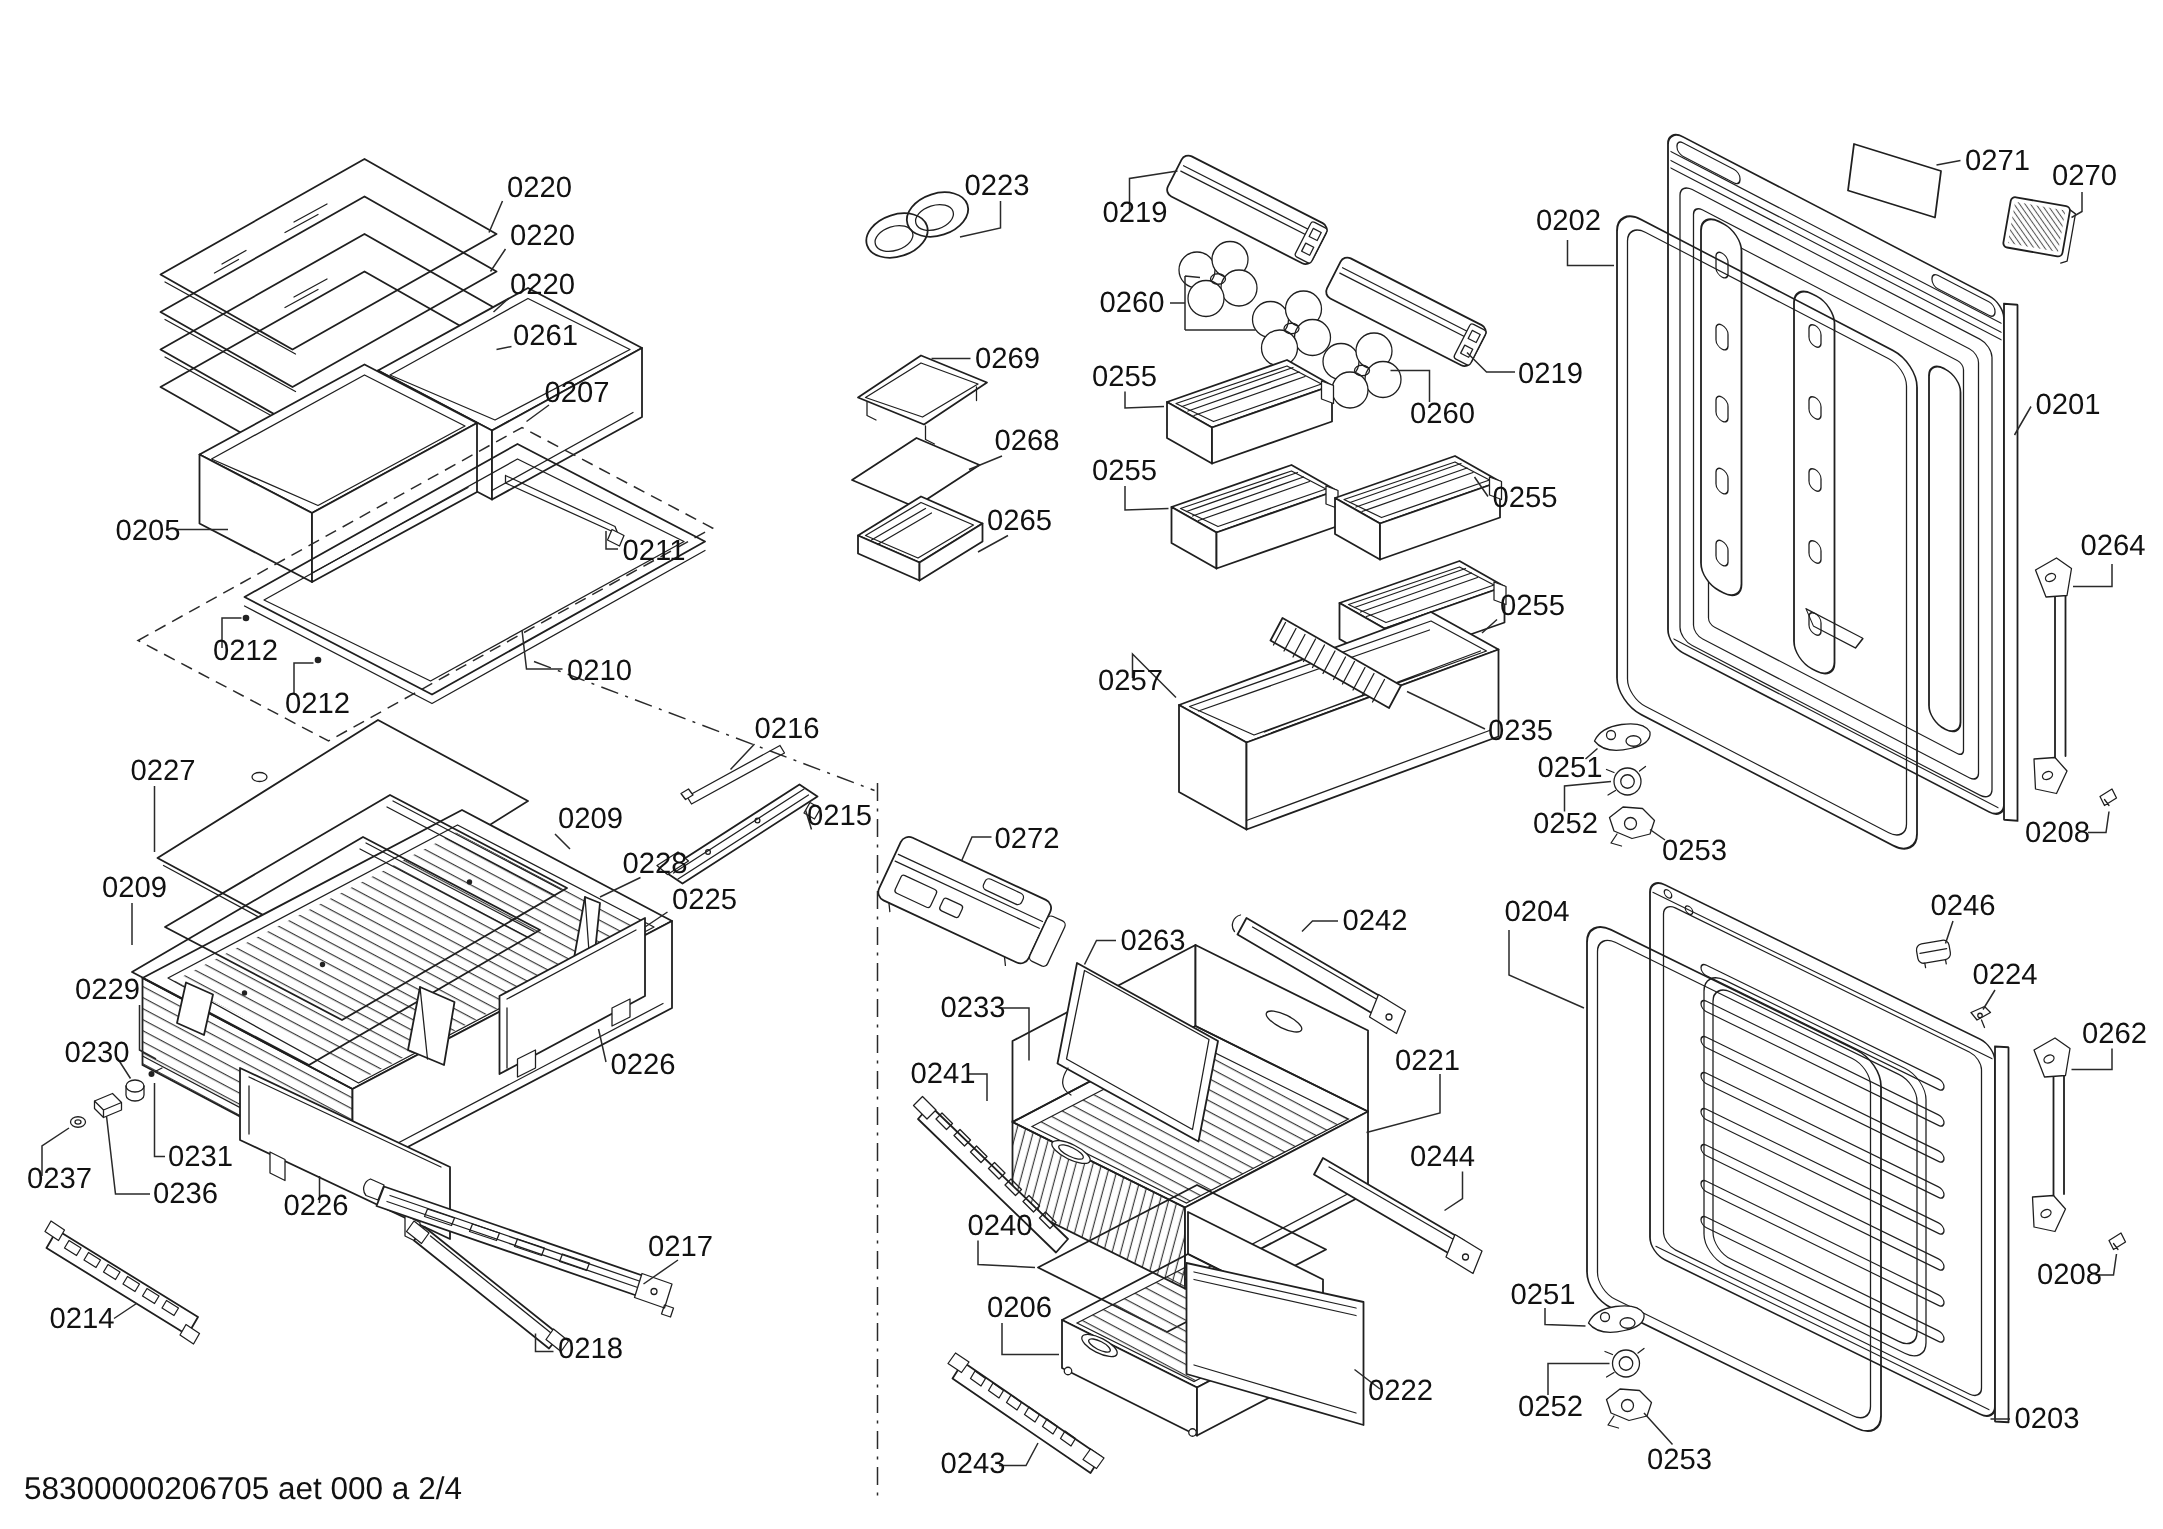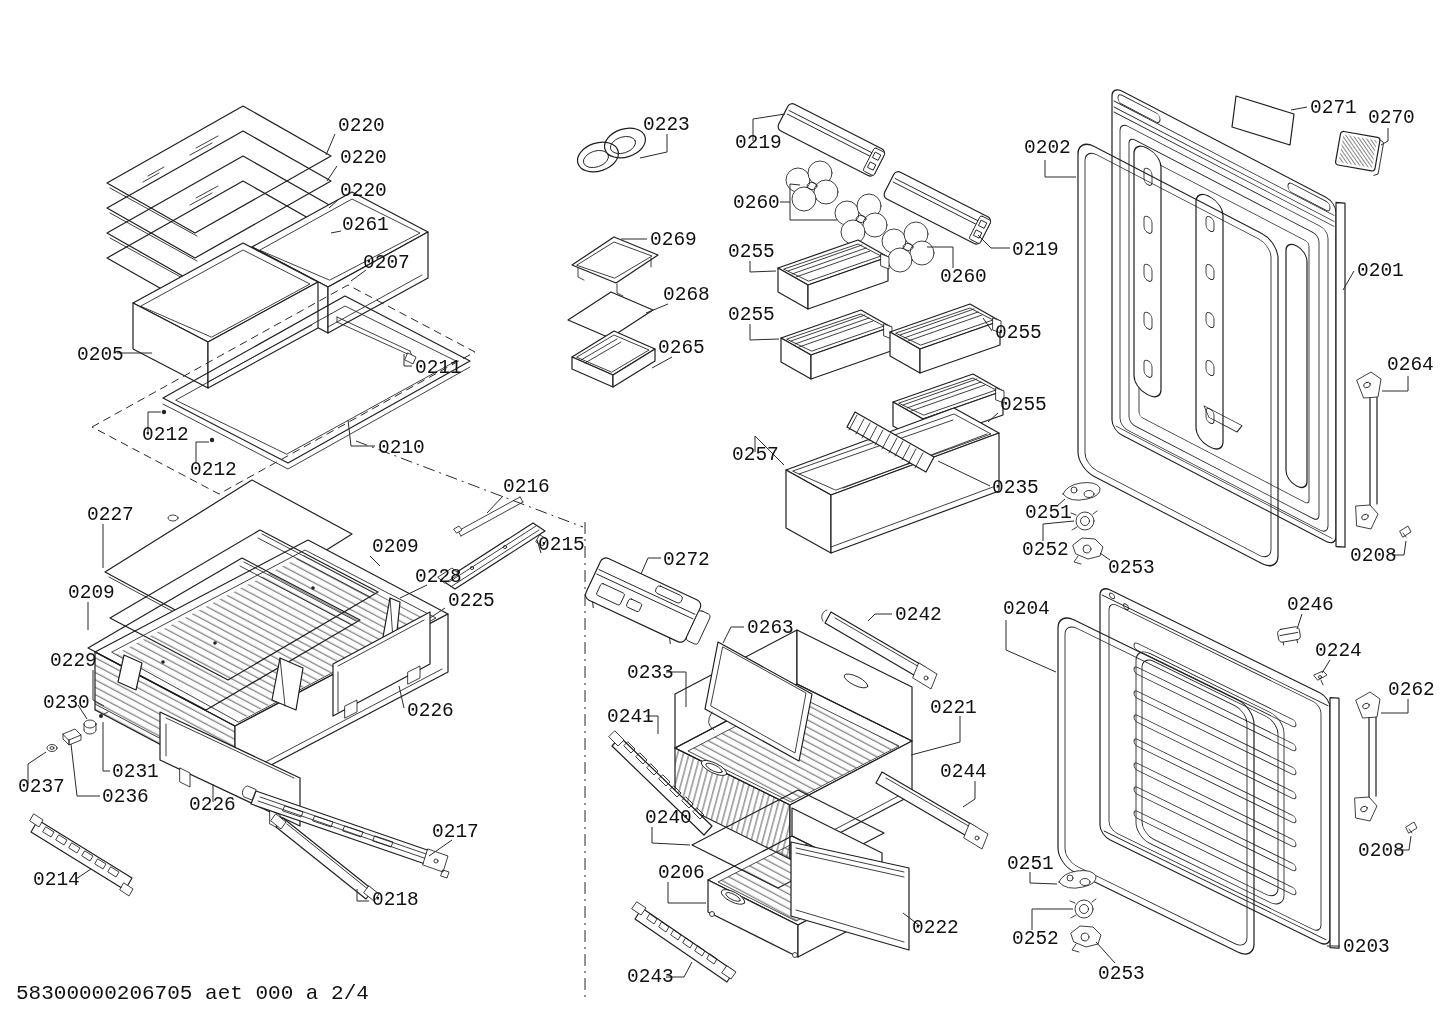--- a/index.html
+++ b/index.html
@@ -1,17 +1,17 @@
 <!DOCTYPE html>
 <html><head>
 <meta charset="utf-8">
 <style>
   html,body{margin:0;padding:0;background:#fff}
   .canvas{position:relative;width:1442px;height:1019px;background:#fff;overflow:hidden;
-          font-family:Liberation Mono, monospace}
+          font-family:Liberation Sans, sans-serif}
   svg{position:absolute;left:0;top:0}
   .o{fill:none;stroke:#1f1f1f;stroke-width:1.2;stroke-linejoin:round;stroke-linecap:round}
   .w{fill:#fff;stroke:#1f1f1f;stroke-width:1.2;stroke-linejoin:round;stroke-linecap:round}
   .t{stroke-width:.85}
   .lead{fill:none;stroke:#2a2a2a;stroke-width:1}
   .dsh{fill:none;stroke:#2a2a2a;stroke-width:1;stroke-dasharray:8 5}
   .dshdot{fill:none;stroke:#2a2a2a;stroke-width:1;stroke-dasharray:12 5 2 5}
   .pl{font-size:19.5px;fill:#111}
   .foot{font-size:21px;fill:#111}
 </style>

